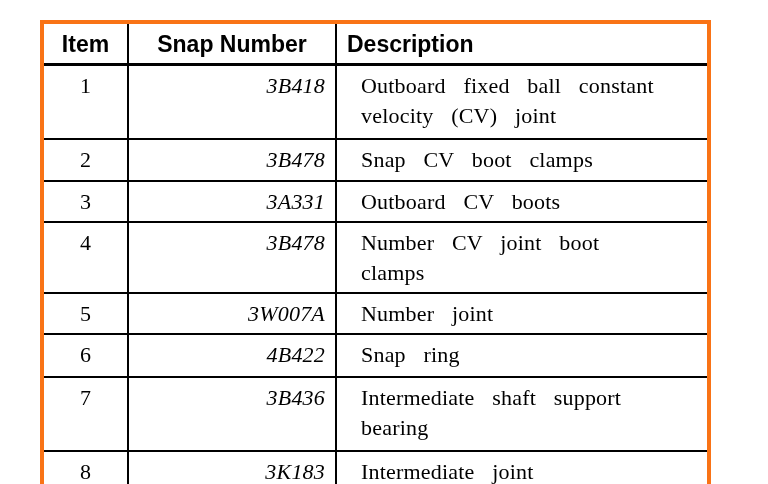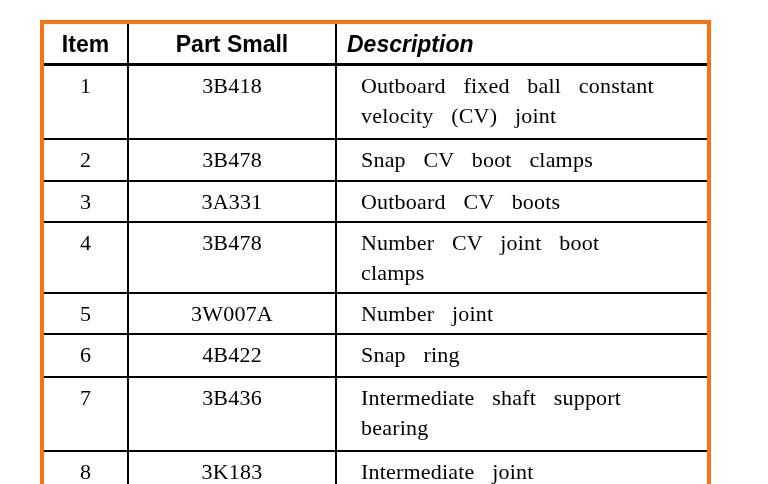--- a/index.html
+++ b/index.html
@@ -35,33 +35,32 @@
     line-height: 28px;
     border: 2px solid #000000;
     border-bottom: 3px solid #000000;
     vertical-align: top;
     padding: 6px 8px 4px 8px;
     text-align: center;
   }
   th.th-desc {
     text-align: left;
     padding-left: 10px;
-    font-style: italic;
   }
   td {
     font-family: "Liberation Serif", serif;
     font-size: 22px;
     line-height: 30px;
     letter-spacing: 0.2px;
     border: 2px solid #000000;
     vertical-align: top;
     padding: 5px 10px 4px 10px;
   }
   td.td-item { text-align: center; padding-left: 4px; padding-right: 4px; }
-  td.td-part { text-align: center; }
+  td.td-part { text-align: right; font-style: italic; }
   td.td-desc {
     text-align: left;
     word-spacing: 12px;
     padding-right: 48px;
     padding-left: 24px;
   }
 
   thead tr          { height: 42px; }
   tbody tr:nth-child(1) { height: 75px; }
   tbody tr:nth-child(2) { height: 42px; }
@@ -78,21 +77,21 @@
 <div class="page">
   <table class="parts-table">
     <colgroup>
       <col class="c-item">
       <col class="c-part">
       <col class="c-desc">
     </colgroup>
     <thead>
       <tr>
         <th class="th-item">Item</th>
-        <th class="th-part">Part Small</th>
+        <th class="th-part">Snap Number</th>
         <th class="th-desc">Description</th>
       </tr>
     </thead>
     <tbody>
       <tr>
         <td class="td-item">1</td>
         <td class="td-part">3B418</td>
         <td class="td-desc">Outboard fixed ball constant velocity (CV) joint</td>
       </tr>
       <tr>

